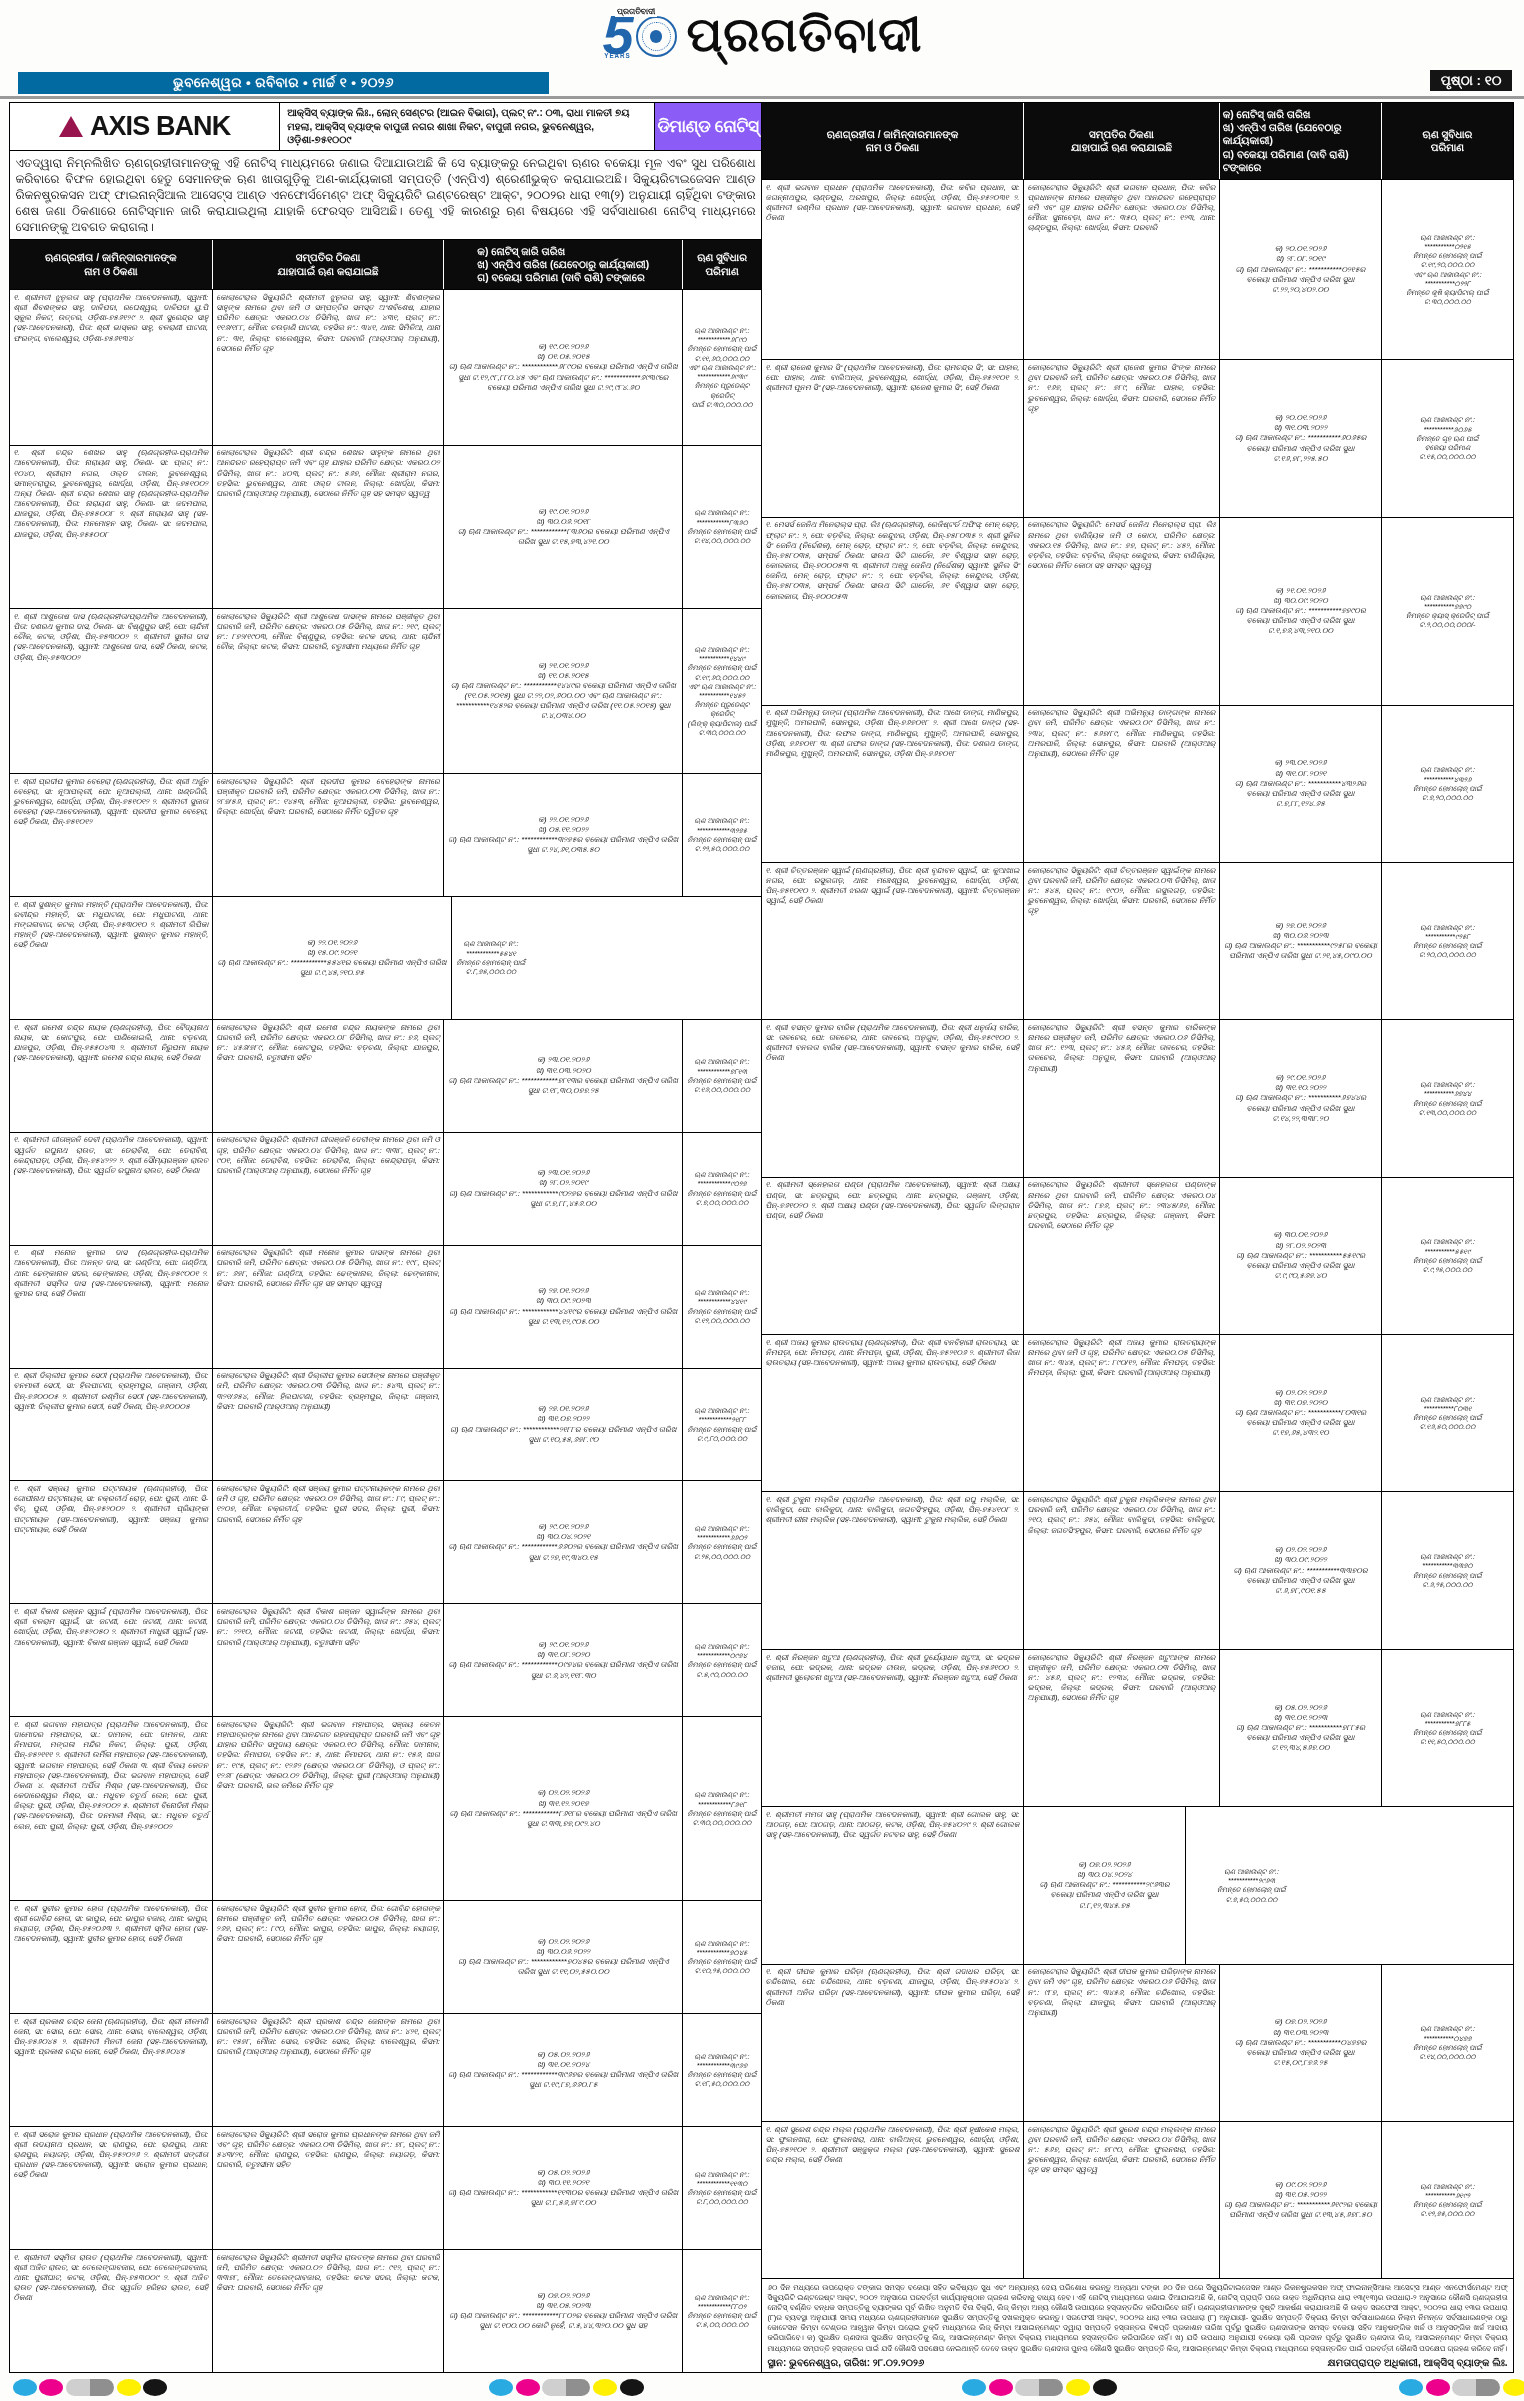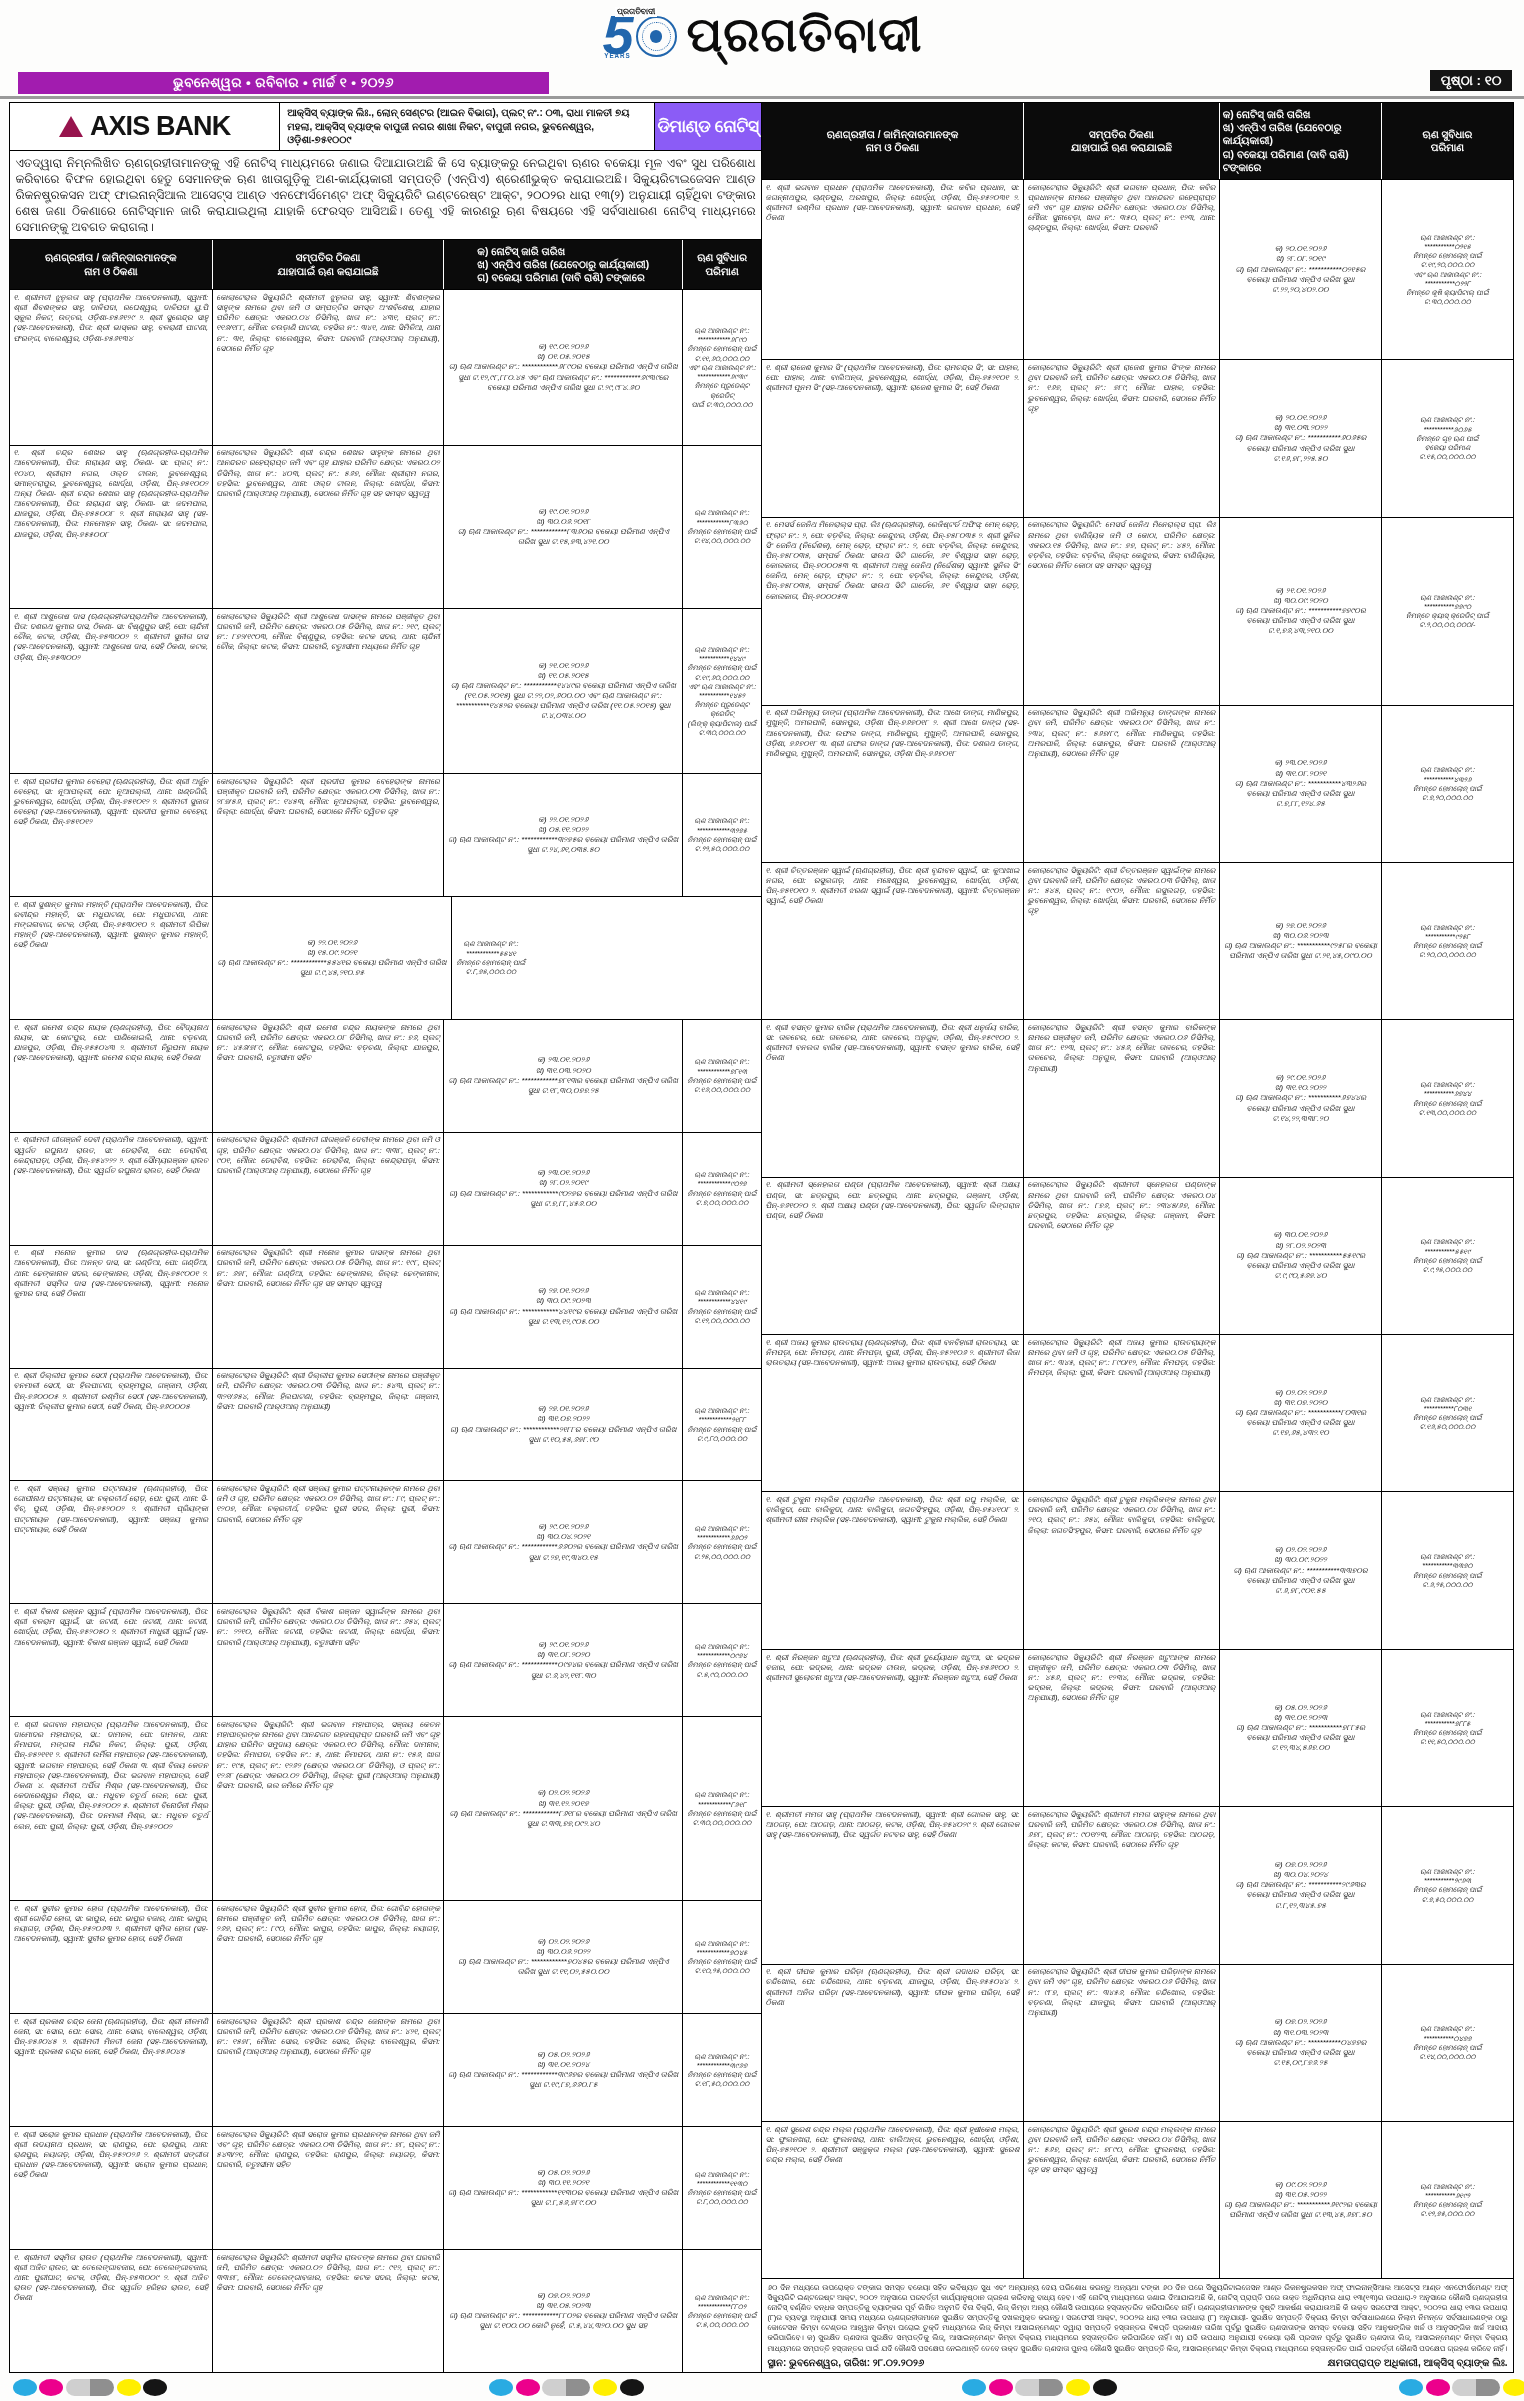--- a/index.html
+++ b/index.html
@@ -8,21 +8,21 @@
   .masthead{position:absolute;top:1.8px;left:0;right:0;height:66px;display:flex;align-items:center;justify-content:center;gap:10px;}
   .anniv{position:relative;display:flex;align-items:flex-end;}
   .anniv-caption{position:absolute;top:-1.8px;left:12.6px;font-size:8px;font-weight:bold;color:#111;background:#fff;padding:0 1.8px;white-space:nowrap;}
   .anniv-five{font-size:56px;line-height:52px;font-weight:800;color:#2166ad;font-style:italic;}
   .anniv-years{position:absolute;bottom:1.8px;left:1.8px;font-size:6.3px;font-weight:bold;color:#2166ad;letter-spacing:0.9px;}
   .emblem{width:41px;height:41px;border-radius:50%;border:2.7px solid #2166ad;box-sizing:border-box;margin-left:1.8px;margin-bottom:3.6px;display:flex;align-items:center;justify-content:center;}
   .emblem-inner{width:27px;height:27px;border-radius:50%;border:1.8px dotted #2166ad;display:flex;align-items:center;justify-content:center;}
   .emblem-core{width:12.6px;height:12.6px;border-radius:50%;background:#2166ad;}
   .np-title{font-size:48px;font-weight:800;color:#0c0c0c;letter-spacing:0.9px;line-height:1;}
   
-  .datebar{position:absolute;top:72px;left:18px;width:531px;height:22.4px;background:#a21caf;color:#fff;display:flex;align-items:center;justify-content:center;font-size:13.5px;font-weight:bold;letter-spacing:0.4px;}
+  .datebar{position:absolute;top:72px;left:18px;width:531px;height:22.4px;background:#0369a1;color:#fff;display:flex;align-items:center;justify-content:center;font-size:13.5px;font-weight:bold;letter-spacing:0.4px;}
   .pagebox{position:absolute;top:70px;right:12.6px;background:#141414;color:#fff;font-size:13.5px;font-weight:bold;padding:2.7px 10.8px;}
   .toprule{position:absolute;top:96px;left:0;width:100%;height:2.7px;background:#9a9a9a;}
   
   .main{position:absolute;top:102px;left:9px;width:1505px;height:2271px;border:1.8px solid #000;display:flex;box-sizing:border-box;background:#fff;}
   .half{display:flex;flex-direction:column;box-sizing:border-box;}
   .half-left{width:752px;border-right:1.8px solid #000;}
   .half-right{flex:1;}
   
   .bank-band{display:flex;border-bottom:1.8px solid #000;height:47px;}
   .axis-cell{width:269px;border-right:1.3px solid #000;display:flex;align-items:center;justify-content:center;gap:7.2px;}
@@ -440,21 +440,20 @@
 ଖ) ୩୧.୦୧.୨୦୨୩
 ଗ) ଋଣ ଆକାଉଣ୍ଟ ନଂ.: ***********୭୮୮୫ର ବକେୟା ପରିମାଣ ଏନ୍‌ପିଏ ତାରିଖ ସୁଧା ଟ.୧୨,୩୪,୫୬୭.୦୦</div>
     <div class="cell w4 c4">ଋଣ ଆକାଉଣ୍ଟ ନଂ.:
 ***********୭୮୮୫
 ନିମନ୍ତେ ହୋମଲୋନ୍ ପାଇଁ
 ଟ.୧୧,୫୦,୦୦୦.୦୦</div>
   </div>
 
   <div class="trow">
     <div class="cell w1">୧. ଶ୍ରୀମତୀ ମମତା ସାହୁ (ପ୍ରାଥମିକ ଆବେଦନକାରୀ), ସ୍ୱାମୀ: ଶ୍ରୀ ଗୋଲକ ସାହୁ, ସା: ଆଠଗଡ଼, ପୋ: ଆଠଗଡ଼, ଥାନା: ଆଠଗଡ଼, କଟକ, ଓଡ଼ିଶା, ପିନ୍-୭୫୪୦୨୯ ୨. ଶ୍ରୀ ଗୋଲକ ସାହୁ (ସହ-ଆବେଦନକାରୀ), ପିତା: ସ୍ୱର୍ଗତ ନଟବର ସାହୁ, ସେହି ଠିକଣା</div>
-    <div class="cell w2">କୋଲାଟେରାଲ ସିକ୍ୟୁରିଟି: ଶ୍ରୀମତୀ ମମତା ସାହୁଙ୍କ ନାମରେ ଥିବା ଘରବାରି ଜମି, ପରିମିତ କ୍ଷେତ୍ର: ଏକର୦.୦୫ ଡିସିମିଲ୍, ଖାତା ନଂ.: ୬୭୮, ପ୍ଲଟ୍ ନଂ.: ୯୦୧/୨୩, ମୌଜା: ଆଠଗଡ଼, ତହସିଲ: ଆଠଗଡ଼, ଜିଲ୍ଲା: କଟକ, କିସମ: ଘରବାରି, ସେଠାରେ ନିର୍ମିତ ଗୃହ</div>
     <div class="cell w3 c3">କ) ୦୭.୦୨.୨୦୨୬
 ଖ) ୩୦.୦୪.୨୦୨୪
 ଗ) ଋଣ ଆକାଉଣ୍ଟ ନଂ.: ***********୨୯୬୩ର ବକେୟା ପରିମାଣ ଏନ୍‌ପିଏ ତାରିଖ ସୁଧା ଟ.୮,୧୨,୩୪୫.୭୫</div>
     <div class="cell w4 c4">ଋଣ ଆକାଉଣ୍ଟ ନଂ.:
 ***********୨୯୬୩
 ନିମନ୍ତେ ହୋମଲୋନ୍ ପାଇଁ
 ଟ.୭,୫୦,୦୦୦.୦୦</div>
   </div>
 
   <div class="trow">

